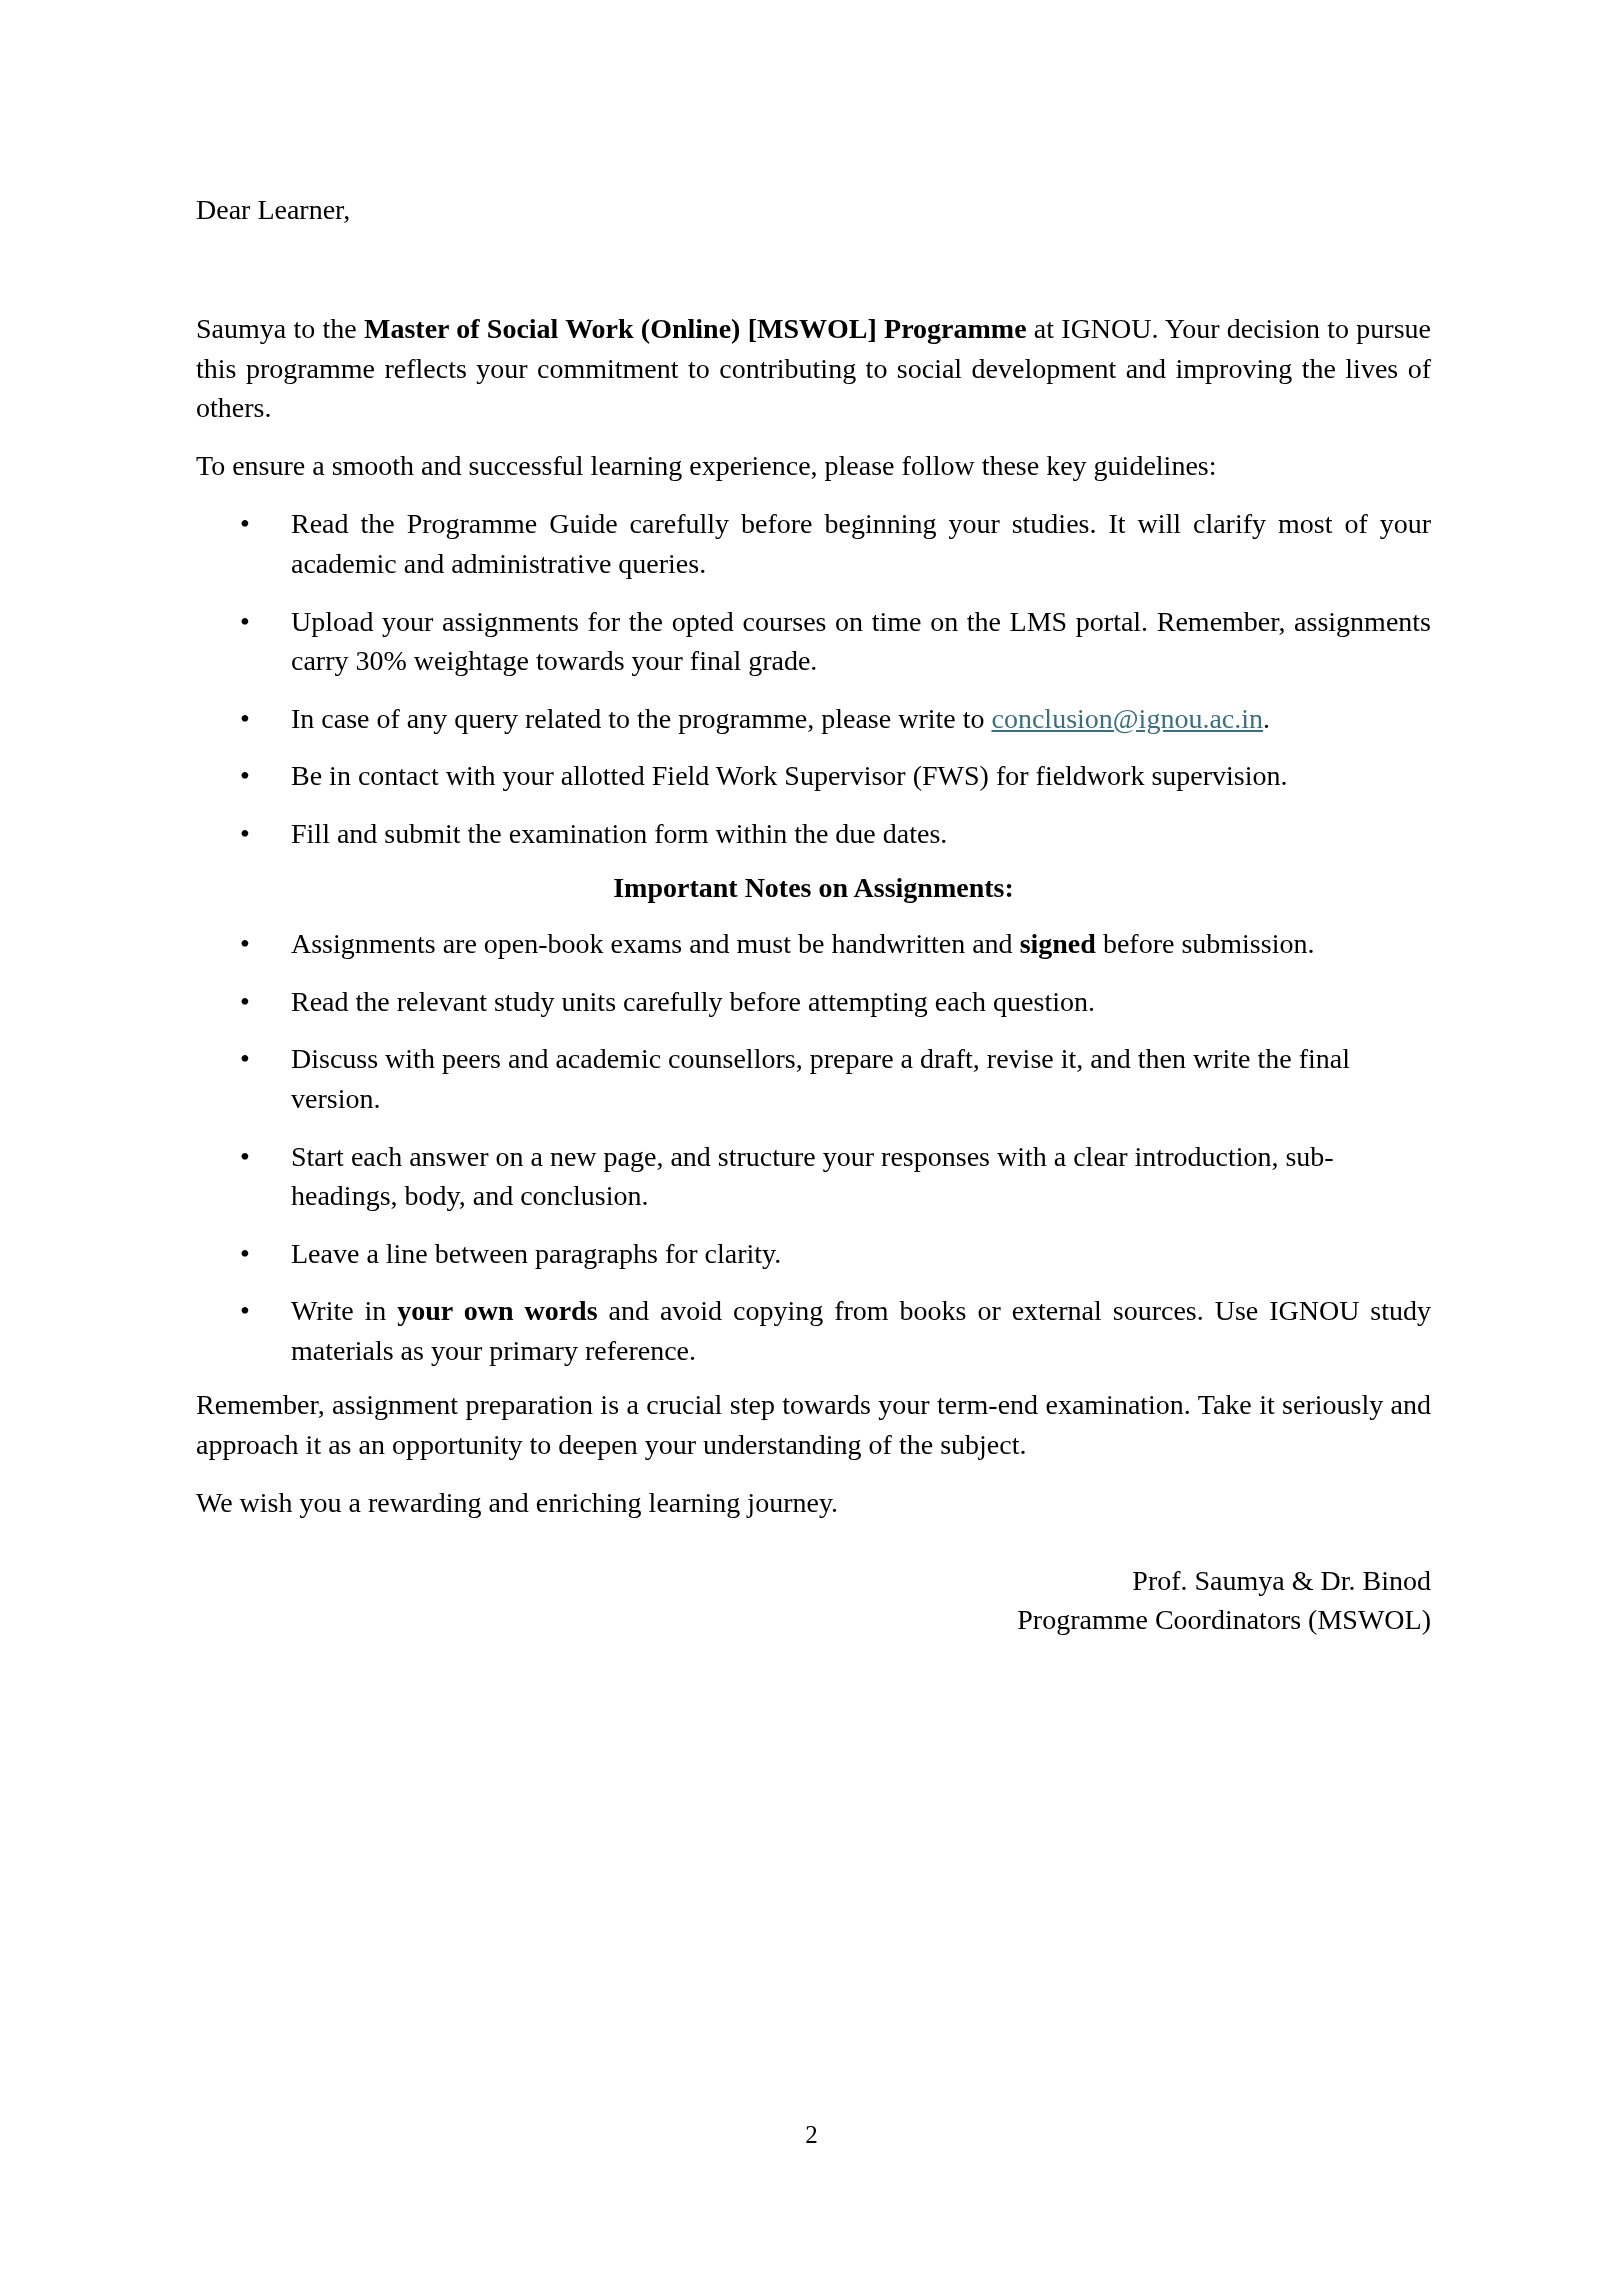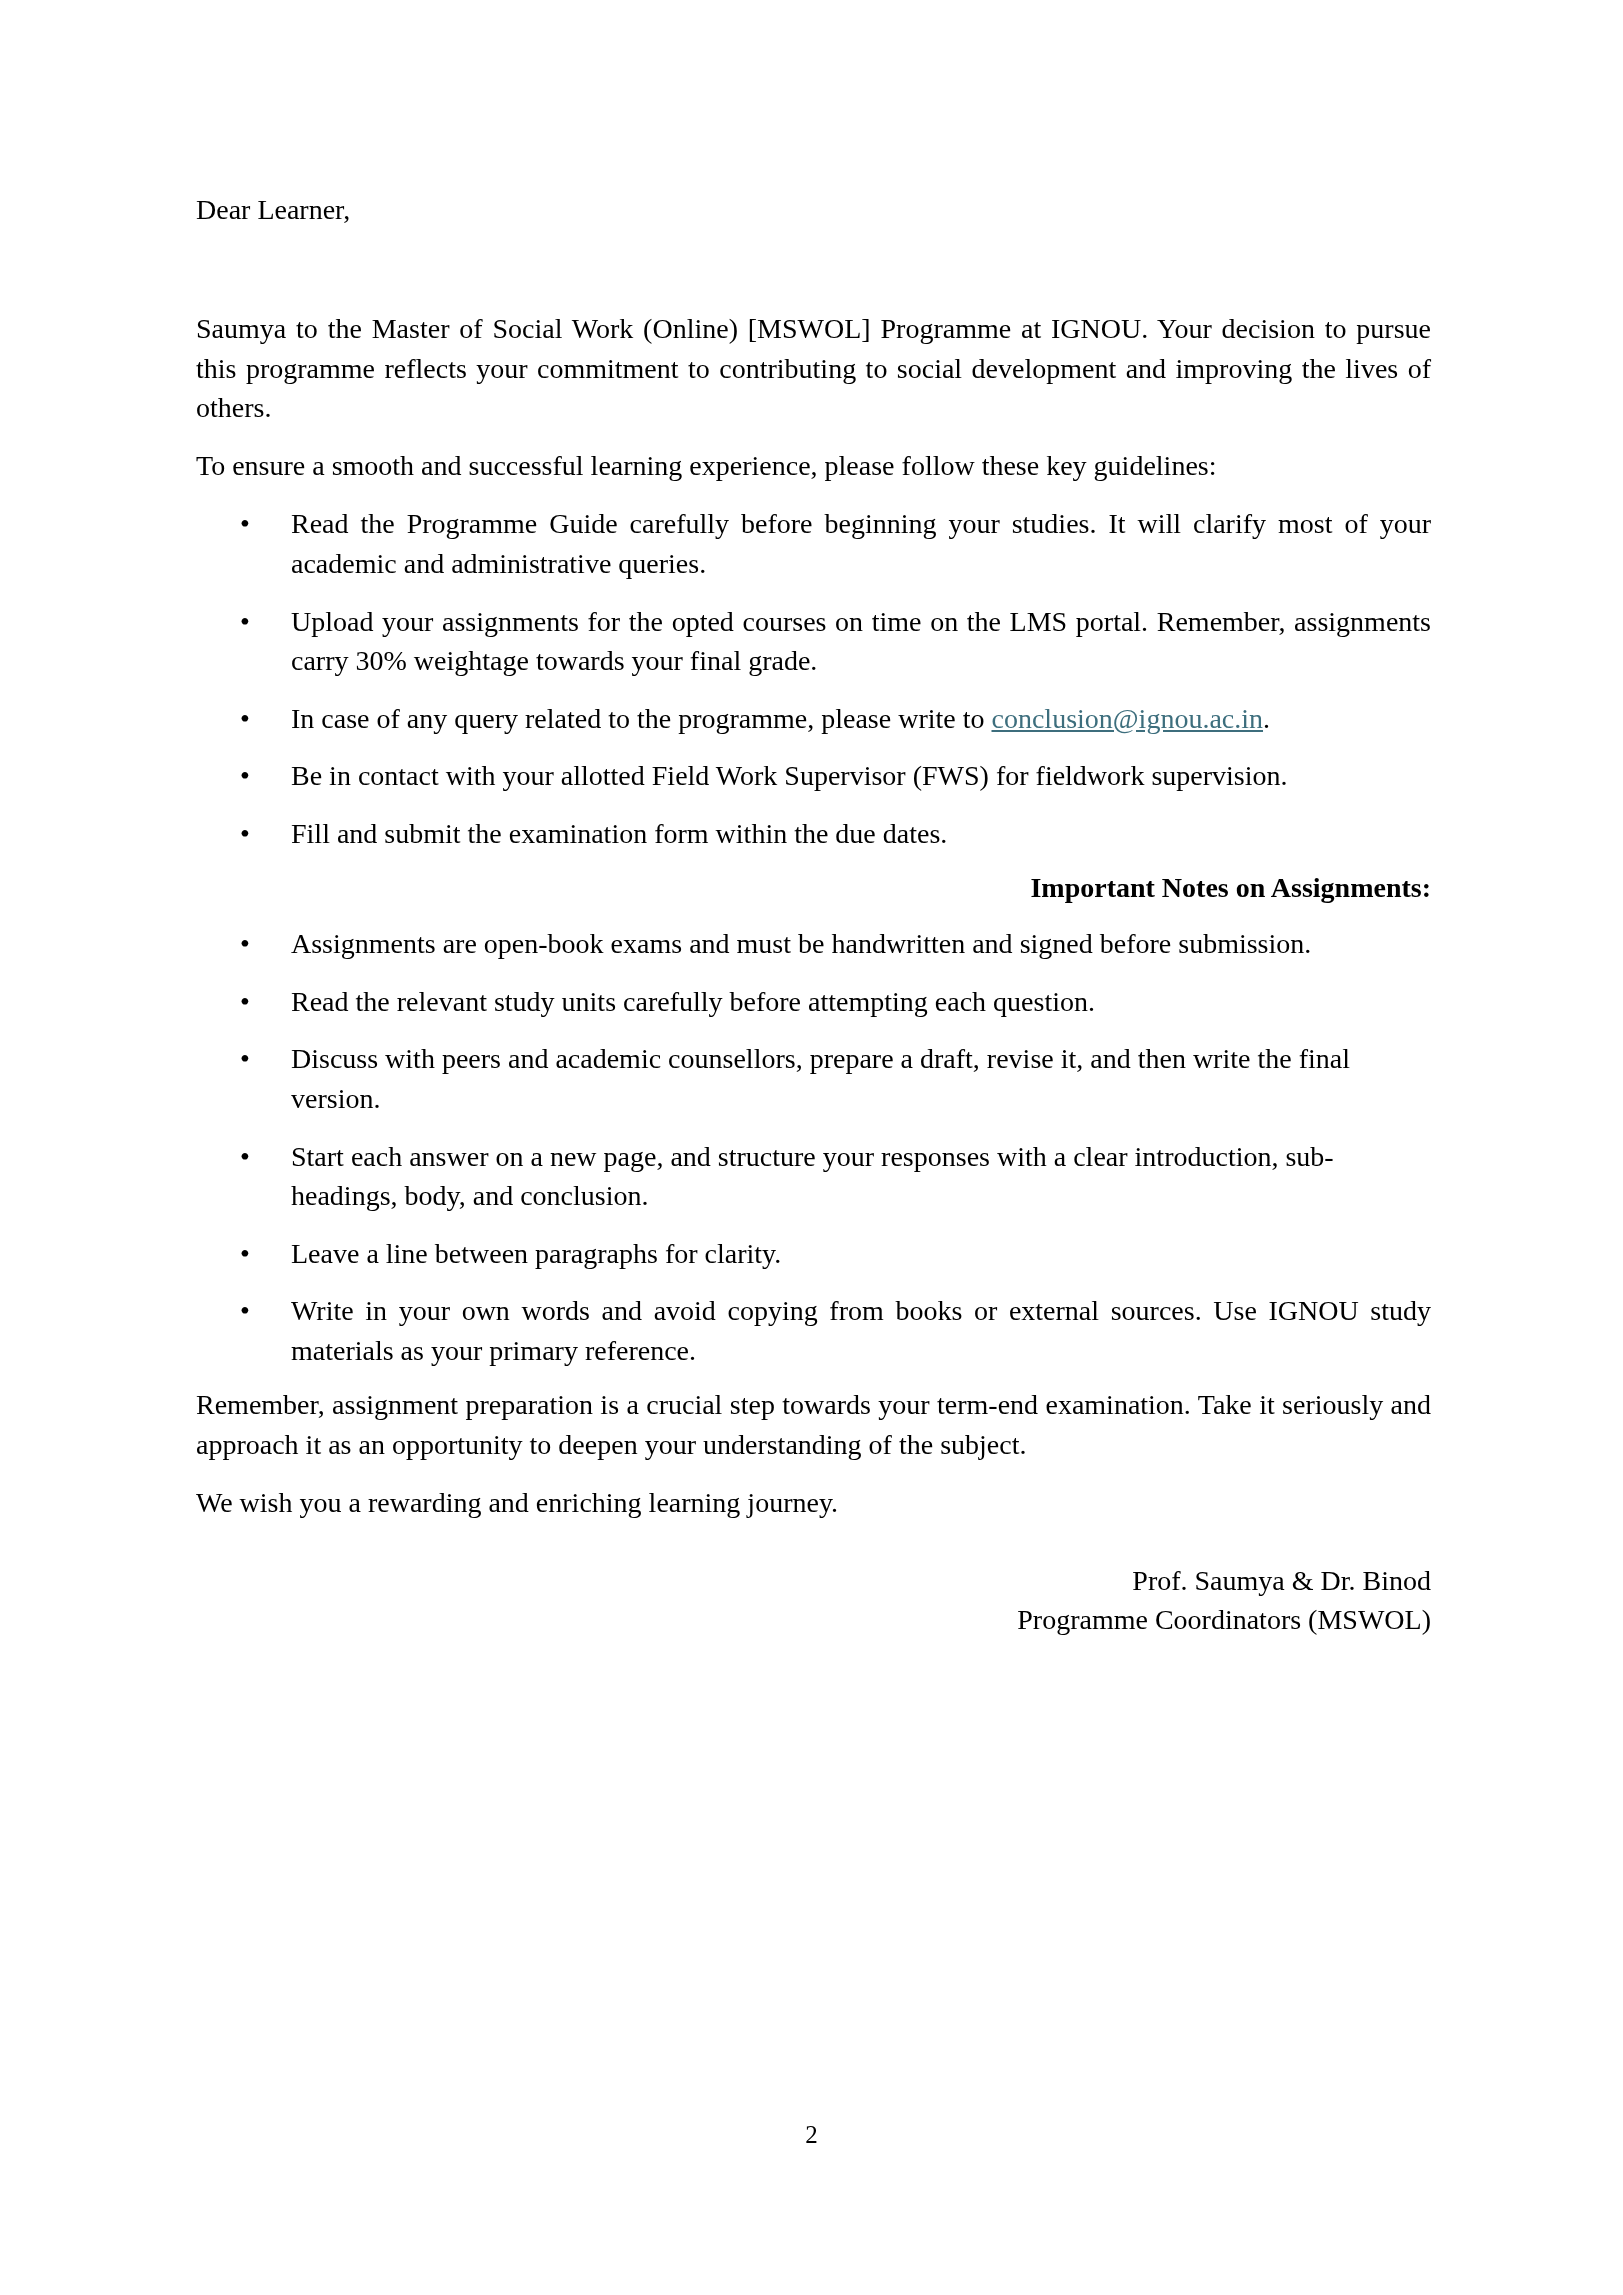--- a/index.html
+++ b/index.html
@@ -38,21 +38,21 @@
     font-size: 28px;
     line-height: 1.42;
     margin: 0 0 79px 0;
     text-align: left;
   }
   .heading {
     font-size: 28px;
     line-height: 1.42;
     font-weight: bold;
     margin: 8px 0 17px 0;
-    text-align: right;
+    text-align: center;
   }
   ul.bullets {
     list-style: none;
     margin: 0 0 14.4px 0;
     padding: 0;
   }
   ul.bullets li {
     position: relative;
     padding-left: 95px;
     font-size: 28px;
@@ -63,21 +63,21 @@
   }
   ul.bullets li:last-child { margin-bottom: 0; }
   ul.bullets li.noj { text-align: left; }
   ul.bullets li .bullet-marker {
     position: absolute;
     left: 44px;
     top: 0;
     font-size: 28px;
     line-height: 1.42;
   }
-  b, .bold { font-weight: normal; }
+  b, .bold { font-weight: bold; }
   a.maillink, .maillink {
     color: #3d6e7d;
     text-decoration: underline;
     text-decoration-color: #3d6e7d;
   }
   .closing-block {
     margin-top: 38px;
     text-align: right;
     font-size: 28px;
     line-height: 1.42;

